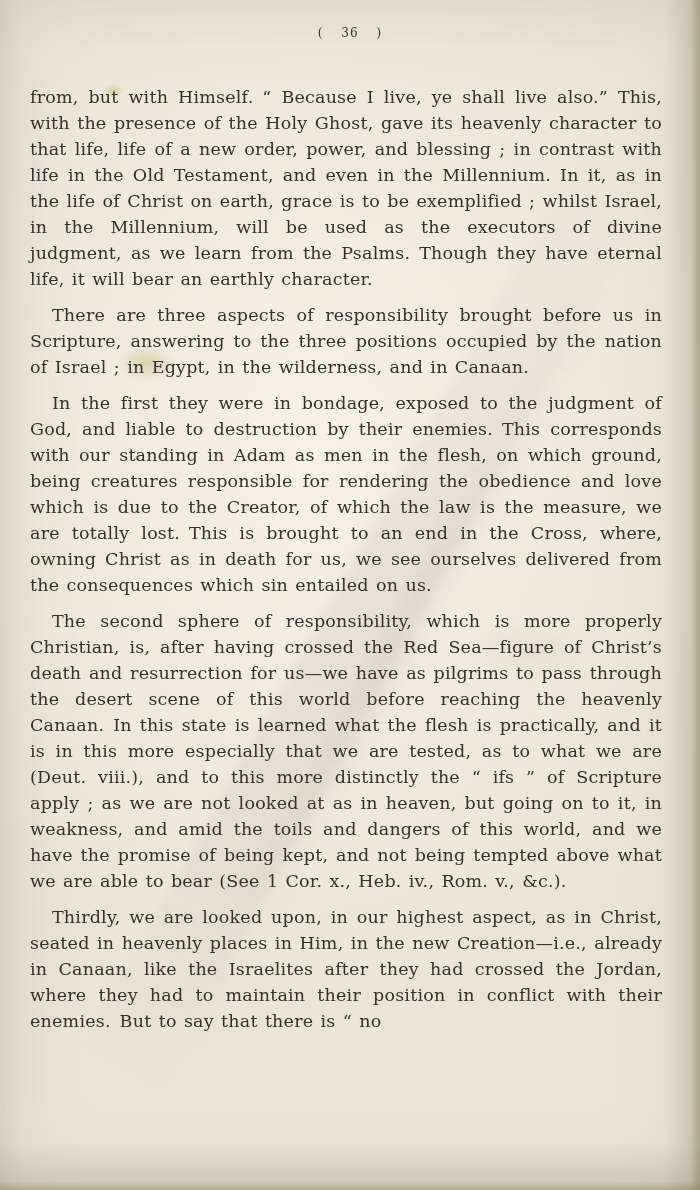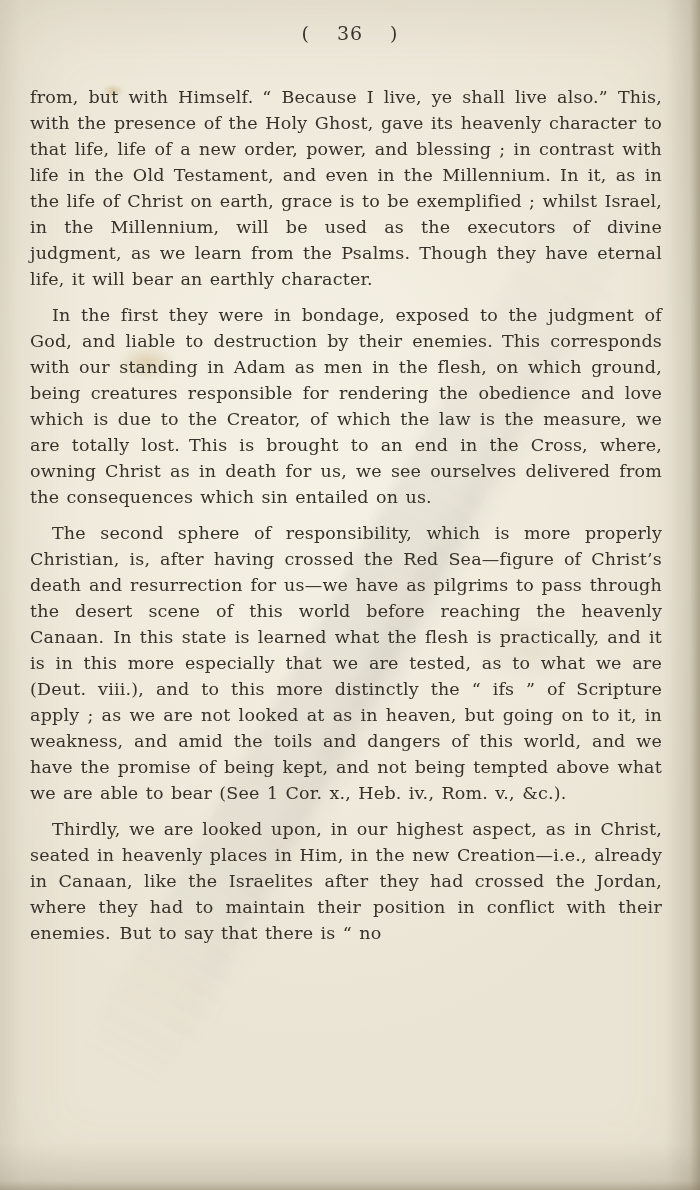--- a/index.html
+++ b/index.html
@@ -62,21 +62,21 @@
     background: linear-gradient(to top, rgba(120,108,82,0.30), rgba(120,108,82,0));
   }
   .page-number-row {
     position: absolute;
     top: 22px; left: 0;
     width: 100%;
     text-align: center;
     z-index: 2;
   }
   .page-number {
-    font-size: 19px;
+    font-size: 12px;
     letter-spacing: 1px;
     white-space: pre;
     color: #3a342c;
   }
   .text-block {
     position: absolute;
     top: 74px;
     left: 30px;
     width: 632px;
     z-index: 2;
@@ -102,18 +102,19 @@
   <div class="artifact stain-3"></div>
   <div class="artifact edge-shadow-right"></div>
   <div class="artifact edge-shadow-bottom"></div>
 
   <div class="page-number-row">
     <span class="page-number">(  36  )</span>
   </div>
 
   <div class="text-block">
     <p class="para">from, but with Himself. “ Because I live, ye shall live also.” This, with the presence of the Holy Ghost, gave its heavenly character to that life, life of a new order, power, and blessing ; in contrast with life in the Old Testament, and even in the Millennium. In it, as in the life of Christ on earth, grace is to be exemplified ; whilst Israel, in the Millennium, will be used as the executors of divine judgment, as we learn from the Psalms. Though they have eternal life, it will bear an earthly character.</p>
+    <p class="para indent">There are three aspects of responsibility brought before us in Scripture, answering to the three positions occupied by the nation of Israel ; in Egypt, in the wilderness, and in Canaan.</p>
     <p class="para indent">In the first they were in bondage, exposed to the judgment of God, and liable to destruction by their enemies. This corresponds with our standing in Adam as men in the flesh, on which ground, being creatures responsible for rendering the obedience and love which is due to the Creator, of which the law is the measure, we are totally lost. This is brought to an end in the Cross, where, owning Christ as in death for us, we see ourselves delivered from the consequences which sin entailed on us.</p>
     <p class="para indent">The second sphere of responsibility, which is more properly Christian, is, after having crossed the Red Sea—figure of Christ’s death and resurrection for us—we have as pilgrims to pass through the desert scene of this world before reaching the heavenly Canaan. In this state is learned what the flesh is practically, and it is in this more especially that we are tested, as to what we are (Deut. viii.), and to this more distinctly the “ ifs ” of Scripture apply ; as we are not looked at as in heaven, but going on to it, in weakness, and amid the toils and dangers of this world, and we have the promise of being kept, and not being tempted above what we are able to bear (See 1 Cor. x., Heb. iv., Rom. v., &amp;c.).</p>
     <p class="para indent">Thirdly, we are looked upon, in our highest aspect, as in Christ, seated in heavenly places in Him, in the new Creation—i.e., already in Canaan, like the Israelites after they had crossed the Jordan, where they had to maintain their position in conflict with their enemies. But to say that there is “ no</p>
   </div>
 
 </div>
 
 </body></html>

